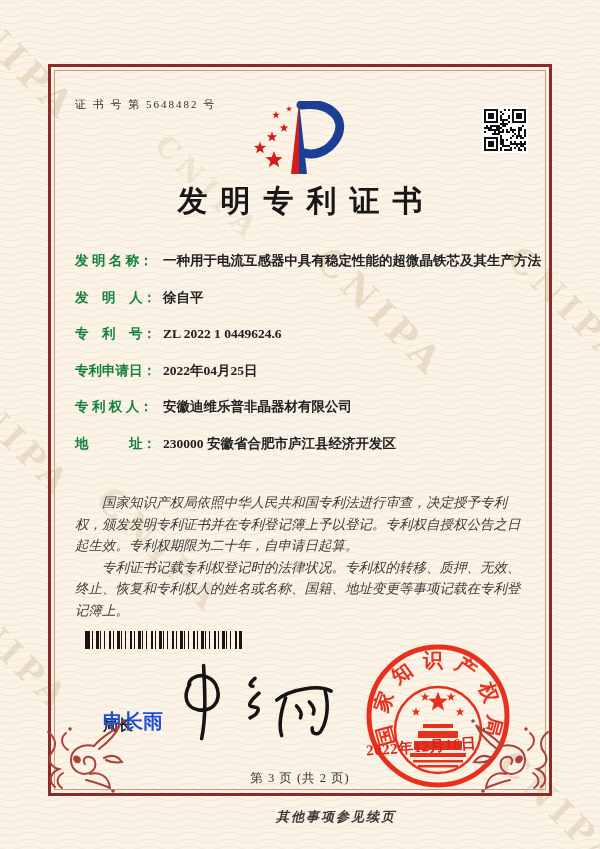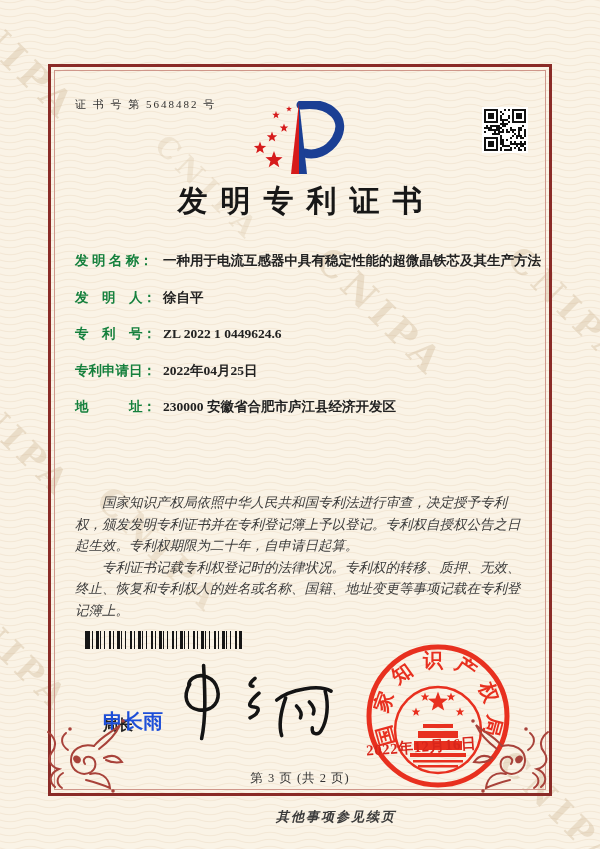--- a/index.html
+++ b/index.html
@@ -243,20 +243,23 @@
   <div class="frow">
     <span class="flabel">发　明　人：</span><span class="fvalue">徐自平</span>
   </div>
   <div class="frow">
     <span class="flabel">专　利　号：</span><span class="fvalue">ZL 2022 1 0449624.6</span>
   </div>
   <div class="frow">
     <span class="flabel">专利申请日：</span><span class="fvalue">2022年04月25日</span>
   </div>
   <div class="frow">
+    <span class="flabel">专 利 权 人：</span><span class="fvalue">安徽迪维乐普非晶器材有限公司</span>
+  </div>
+  <div class="frow">
     <span class="flabel">地　　　址：</span><span class="fvalue">230000 安徽省合肥市庐江县经济开发区</span>
   </div>
 </div>
 
 <div class="body-text">
   <p>国家知识产权局依照中华人民共和国专利法进行审查，决定授予专利权，颁发发明专利证书并在专利登记簿上予以登记。专利权自授权公告之日起生效。专利权期限为二十年，自申请日起算。</p>
   <p>专利证书记载专利权登记时的法律状况。专利权的转移、质押、无效、终止、恢复和专利权人的姓名或名称、国籍、地址变更等事项记载在专利登记簿上。</p>
 </div>
 
 <div class="barcode"></div>

